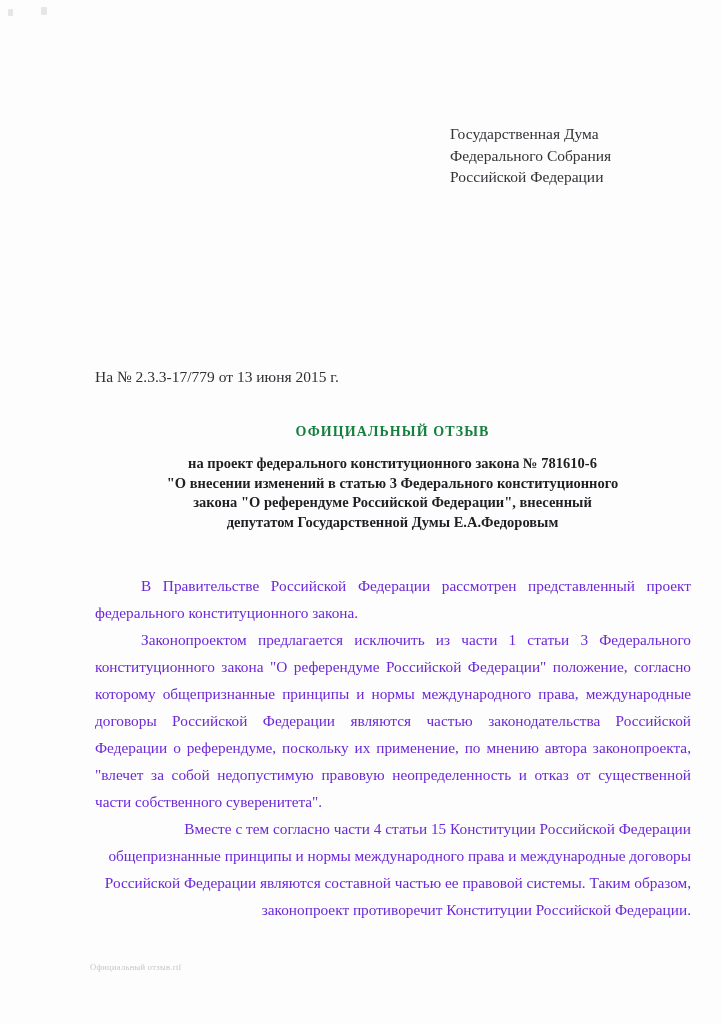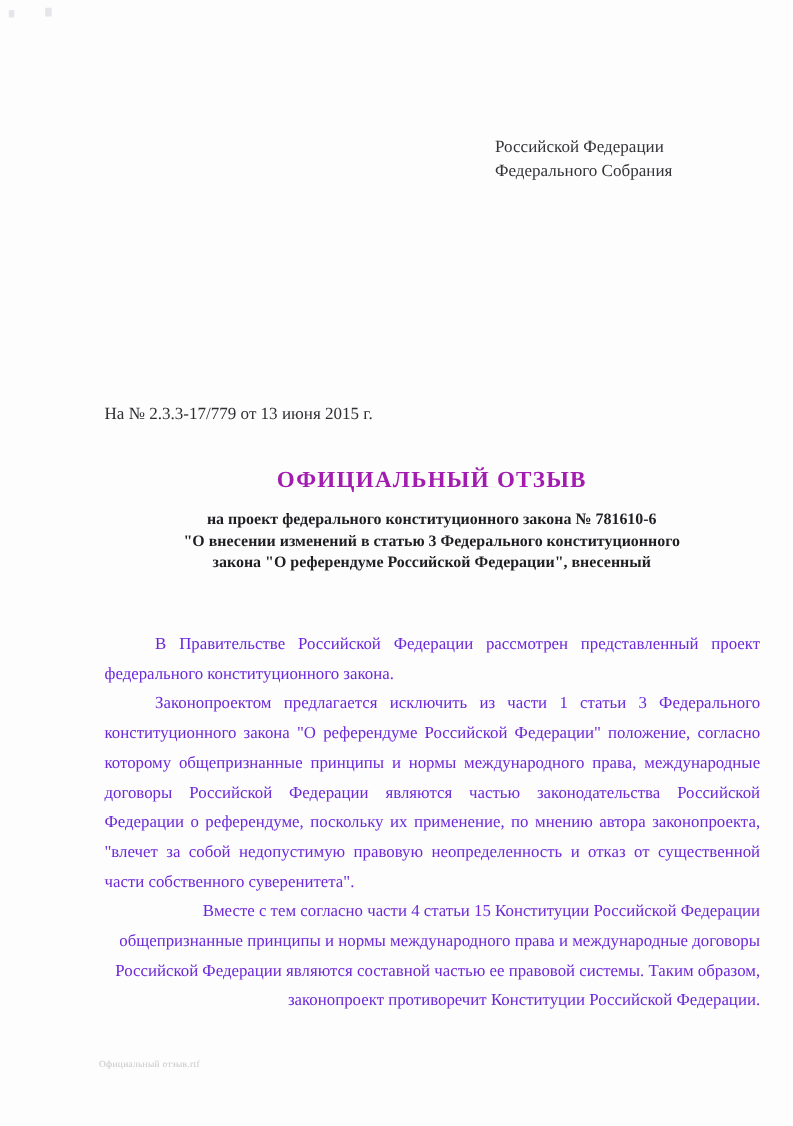--- a/index.html
+++ b/index.html
@@ -49,24 +49,24 @@
   }
 
   .title-block {
     position: absolute;
     left: 95px;
     top: 424px;
     width: 595px;
     text-align: center;
   }
   .doc-title {
-    font-size: 21px;
+    font-size: 14px;
     font-weight: bold;
     letter-spacing: 1.1px;
-    color: #a21caf;
+    color: #15803d;
   }
   .doc-subtitle {
     margin-top: 14px;
     font-size: 14.5px;
     font-weight: bold;
     line-height: 19.5px;
     color: #1f1f23;
   }
   .doc-subtitle div { white-space: nowrap; }
 
@@ -101,32 +101,34 @@
 </style>
 </head>
 <body>
 
 <div class="page">
 
   <div class="speck speck-a"></div>
   <div class="speck speck-b"></div>
 
   <div class="addressee">
+    <div>Государственная Дума</div>
+    <div>Федерального Собрания</div>
     <div>Российской Федерации</div>
-    <div>Федерального Собрания</div>
   </div>
 
   <div class="reference">На № 2.3.3-17/779 от 13 июня 2015 г.</div>
 
   <div class="title-block">
     <div class="doc-title">ОФИЦИАЛЬНЫЙ ОТЗЫВ</div>
     <div class="doc-subtitle">
       <div>на проект федерального конституционного закона № 781610-6</div>
       <div>"О внесении изменений в статью 3 Федерального конституционного</div>
       <div>закона "О референдуме Российской Федерации", внесенный</div>
+      <div>депутатом Государственной Думы Е.А.Федоровым</div>
     </div>
   </div>
 
   <div class="body-text">
     <p>В Правительстве Российской Федерации рассмотрен представленный проект федерального конституционного закона.</p>
     <p>Законопроектом предлагается исключить из части 1 статьи 3 Федерального конституционного закона "О референдуме Российской Федерации" положение, согласно которому общепризнанные принципы и нормы международного права, международные договоры Российской Федерации являются частью законодательства Российской Федерации о референдуме, поскольку их применение, по мнению автора законопроекта, "влечет за собой недопустимую правовую неопределенность и отказ от существенной части собственного суверенитета".</p>
     <p class="last-para">Вместе с тем согласно части 4 статьи 15 Конституции Российской Федерации общепризнанные принципы и нормы международного права и международные договоры Российской Федерации являются составной частью ее правовой системы. Таким образом, законопроект противоречит Конституции Российской Федерации.</p>
   </div>
 
   <div class="footer-note">Официальный отзыв.rtf</div>

